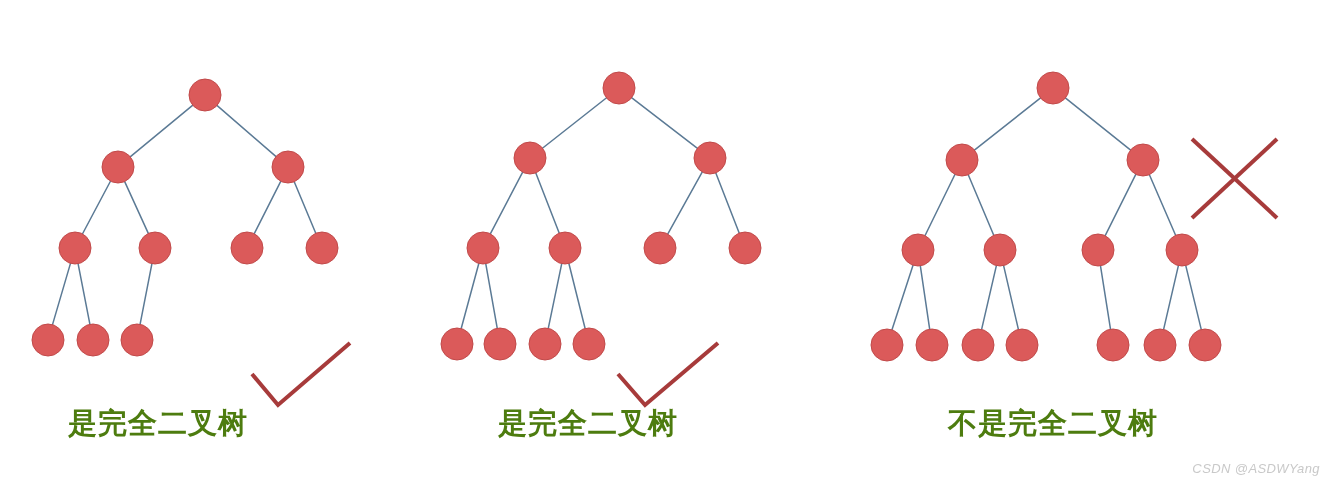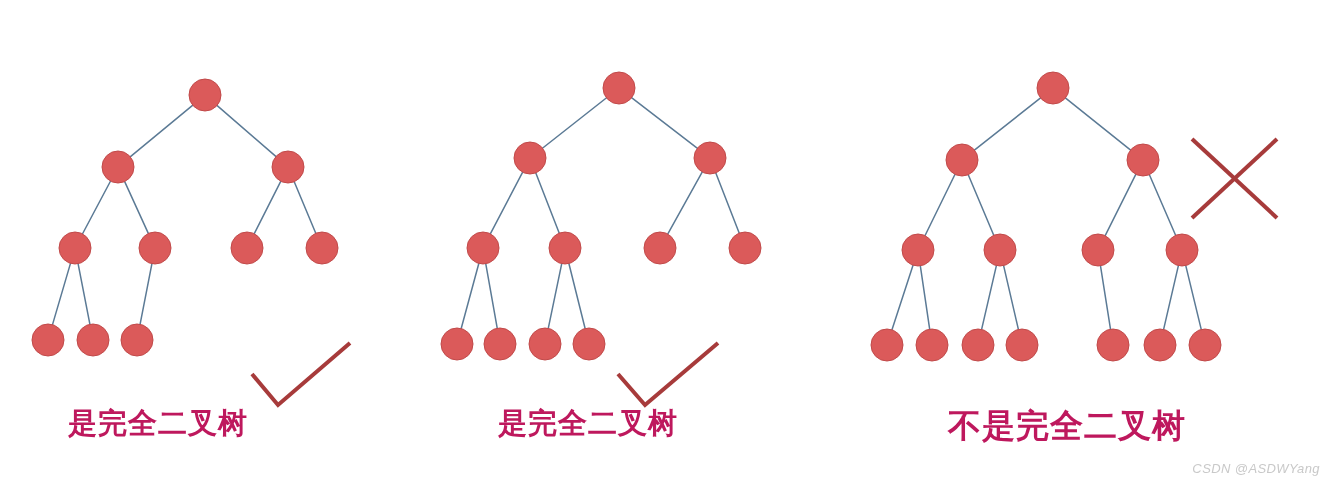--- a/index.html
+++ b/index.html
@@ -17,27 +17,27 @@
   #canvas {
     position: absolute;
     left: 0;
     top: 0;
     width: 1334px;
     height: 485px;
   }
   .figure-label {
     position: absolute;
     font-weight: bold;
-    color: #be185d;
+    color: #4d7c0f;
     white-space: nowrap;
     font-family: Liberation Sans, sans-serif;
   }
   #label-1 { left: 68px;  top: 404px; font-size: 29px; letter-spacing: 1px; }
   #label-2 { left: 498px; top: 404px; font-size: 29px; letter-spacing: 1px; }
-  #label-3 { left: 948px; top: 404px; font-size: 33px; letter-spacing: 1px; }
+  #label-3 { left: 948px; top: 404px; font-size: 29px; letter-spacing: 1px; }
   #watermark {
     position: absolute;
     right: 14px;
     bottom: 9px;
     font-size: 13px;
     color: #c9c9c9;
     letter-spacing: 0.4px;
     white-space: nowrap;
     font-family: "Liberation Sans", "DejaVu Sans", sans-serif;
     font-style: italic;

